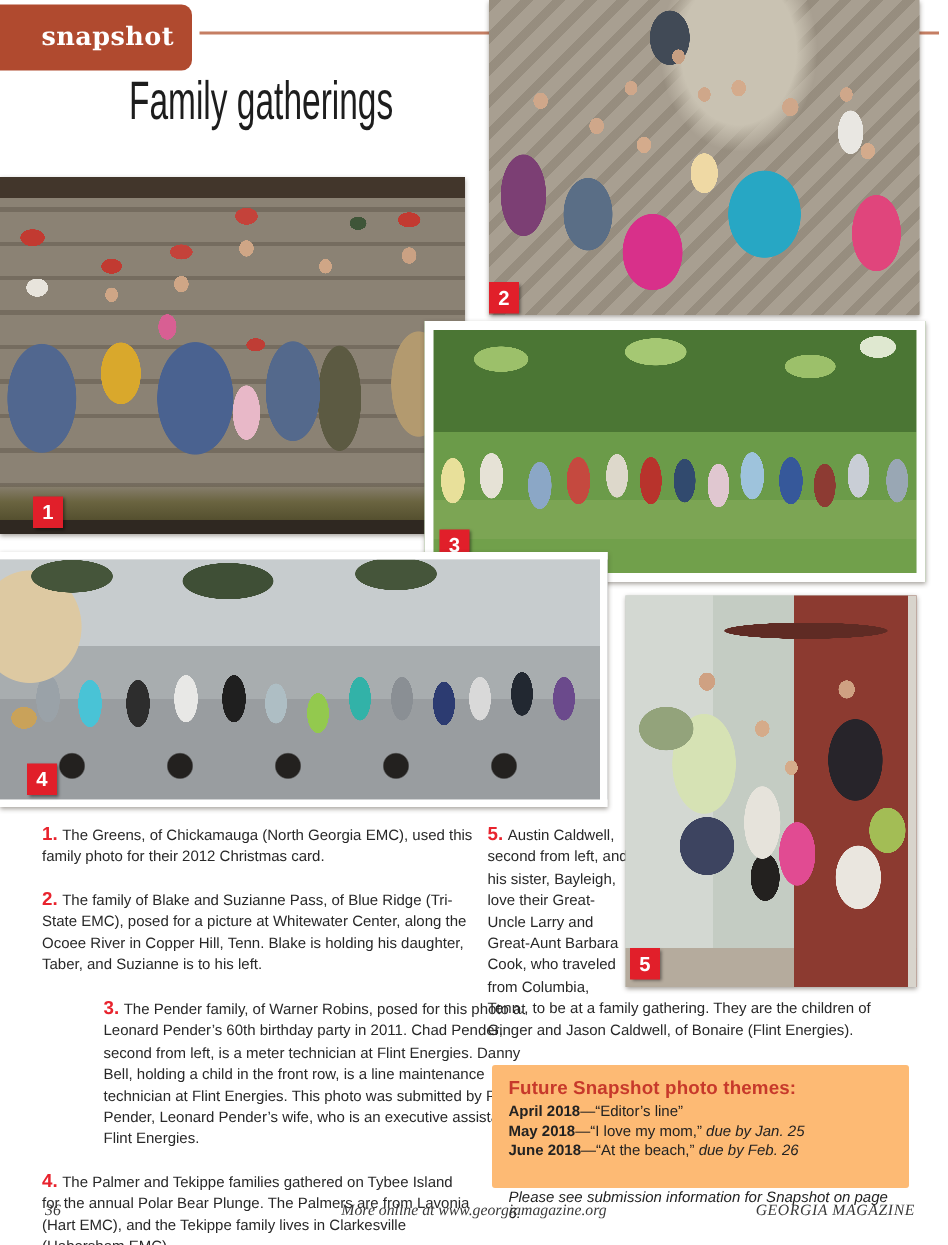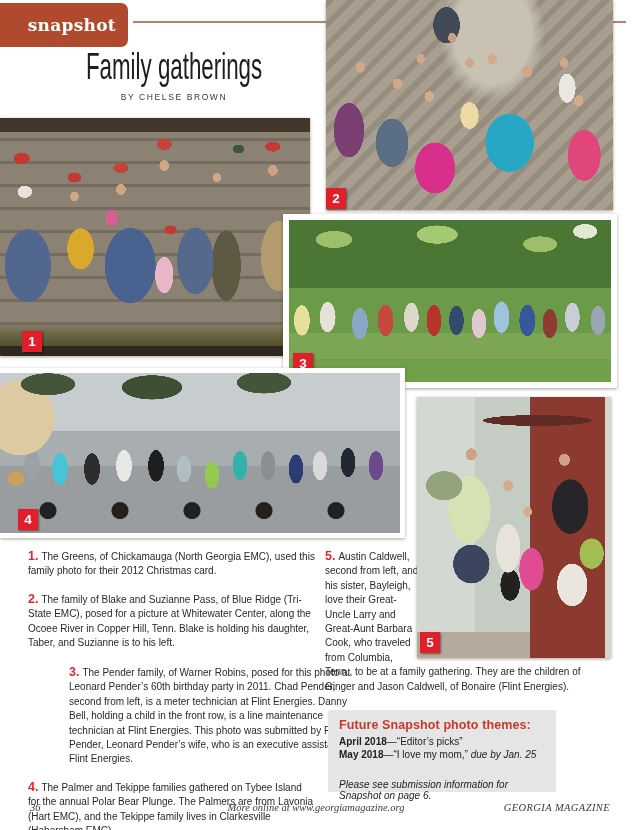--- a/index.html
+++ b/index.html
@@ -155,22 +155,22 @@
       linear-gradient(90deg,#d3d8d2 0 30%,#c4ccc3 30% 58%,#bcc4ba 58% 100%);}
 
   
   .cap{position:absolute;left:28px;width:288px;font-size:10px;line-height:14.4px;
        color:#282828;}
   .cap .num{color:#e8232d;font-weight:bold;font-size:12.5px;margin-right:3px;}
   .cap5{left:325px;top:549px;width:285px;}
   .wrapSpacer{float:right;width:190px;height:112px;}
 
   
-  .themes{position:absolute;left:328px;top:710px;width:228px;height:82px;
-       background:#e5e5e5;border-radius:2px;padding:8px 11px;box-sizing:border-box;}
+  .themes{position:absolute;left:328px;top:710px;width:278px;height:82px;
+       background:#fdba74;border-radius:2px;padding:8px 11px;box-sizing:border-box;}
   .themes h3{margin:0 0 3px 0;font-size:12.5px;color:#c7392b;letter-spacing:.1px;}
   .tline{font-size:10px;line-height:13.2px;color:#222;}
   .tline b{font-weight:bold;}
   .tline i{font-style:italic;}
   .tnote{margin-top:18px;font-size:10px;font-style:italic;color:#222;}
 
   
   .footer{position:absolute;left:0;top:802px;width:632px;height:18px;
        font-family:"Liberation Serif",serif;font-style:italic;font-size:10.5px;color:#3a3a3a;}
   .footer .pn{position:absolute;left:30px;}
@@ -184,21 +184,20 @@
 
   <div class="rule"></div>
 
   <div class="tab">
     <span>snapshot</span>
   </div>
 
   <div class="title-wrap">
     <span class="title">Family gatherings</span>
   </div>
-  <div class="byline">BY CHELSE BROWN</div>
 
   <div class="photo ph1">
     <div class="badge" style="left:22px;bottom:4px;">1</div>
   </div>
 
   <div class="photo ph2">
     <div class="badge" style="left:0px;bottom:1px;">2</div>
   </div>
 
   <div class="photo ph3">
@@ -230,25 +229,28 @@
   </div>
 
   <div class="cap cap5">
     <div class="wrapSpacer"></div>
     <span class="num">5.</span><span>Austin Caldwell, second from left, and his sister, Bayleigh, love their Great-Uncle Larry and Great-Aunt Barbara Cook, who traveled from Columbia, Tenn., to be at a family gathering. They are the children of Ginger and Jason Caldwell, of Bonaire (Flint Energies).</span>
   </div>
 
   <div class="themes">
     <h3>Future Snapshot photo themes:</h3>
     <div class="tline">
-      <b>April 2018</b><span>—“Editor’s picks”</span><i></i>
+      <b>April 2018</b><span>—“Editor’s line”</span><i></i>
     </div>
     <div class="tline">
       <b>May 2018</b><span>—“I love my mom,” </span><i>due by Jan. 25</i>
     </div>
+    <div class="tline">
+      <b>June 2018</b><span>—“At the beach,” </span><i>due by Feb. 26</i>
+    </div>
     <div class="tnote">Please see submission information for Snapshot on page 6.</div>
   </div>
 
   <div class="footer">
     <span class="pn">36</span>
     <span class="fc">More online at www.georgiamagazine.org</span>
     <span class="fr">GEORGIA MAGAZINE</span>
   </div>
 
 </div>

